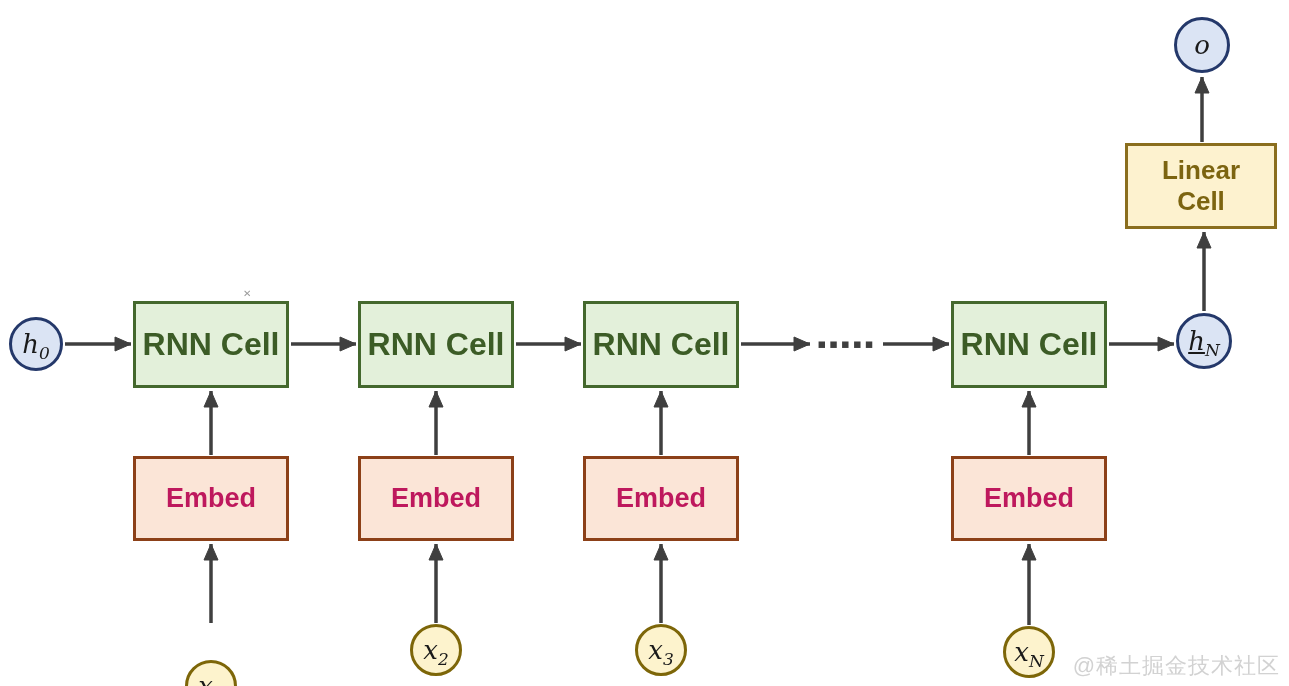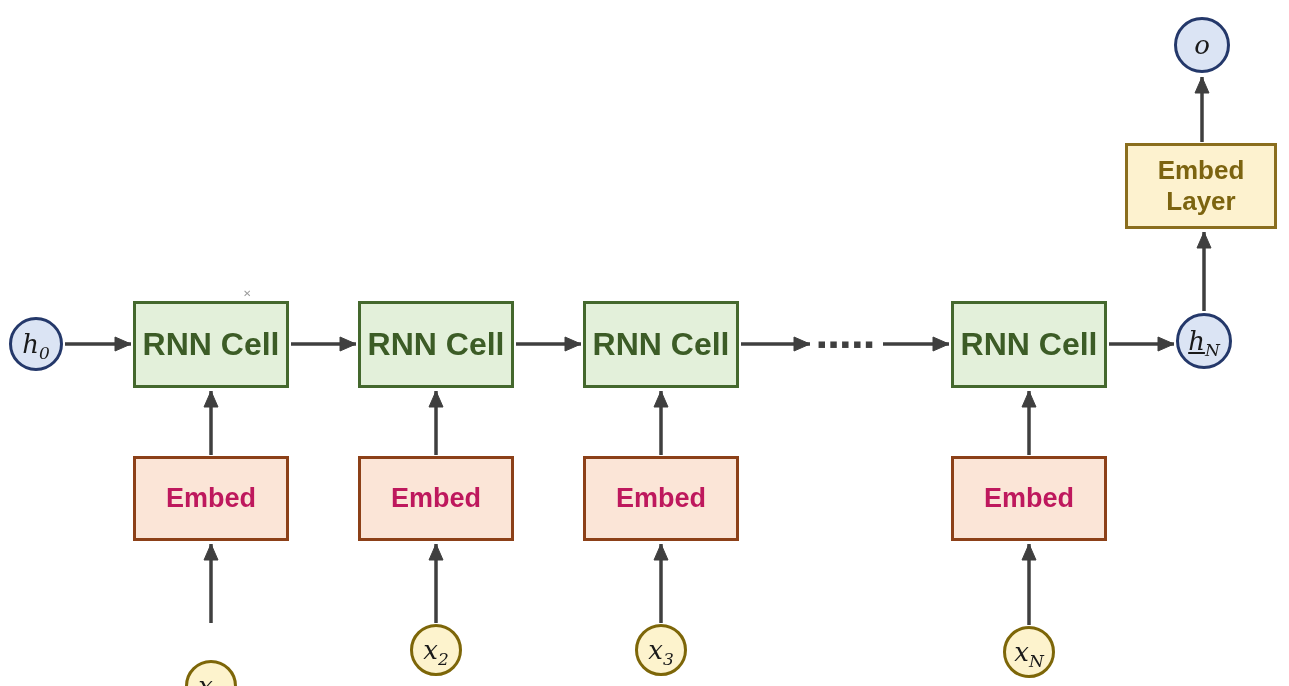--- a/index.html
+++ b/index.html
@@ -143,21 +143,22 @@
   </div>
   <div class="circle xcircle" style="left:1003px;top:626px;width:52px;height:52px;">
     <span class="math"><span>x</span><sub>N</sub></span>
   </div>
 
   <div class="circle hcircle" style="left:1176px;top:313px;width:56px;height:56px;text-decoration:underline;">
     <span class="math"><span>h</span><sub>N</sub></span>
   </div>
 
   <div class="box linear">
-    <span class="wrap">Embed Layer</span>
+    <span class="wrap">Linear Cell</span>
   </div>
 
   <div class="circle hcircle" style="left:1174px;top:17px;width:56px;height:56px;">
     <span class="math"><span>o</span><sub></sub></span>
   </div>
 
+  <div class="watermark">@稀土掘金技术社区</div>
 
 </div>
 
 </body></html>

